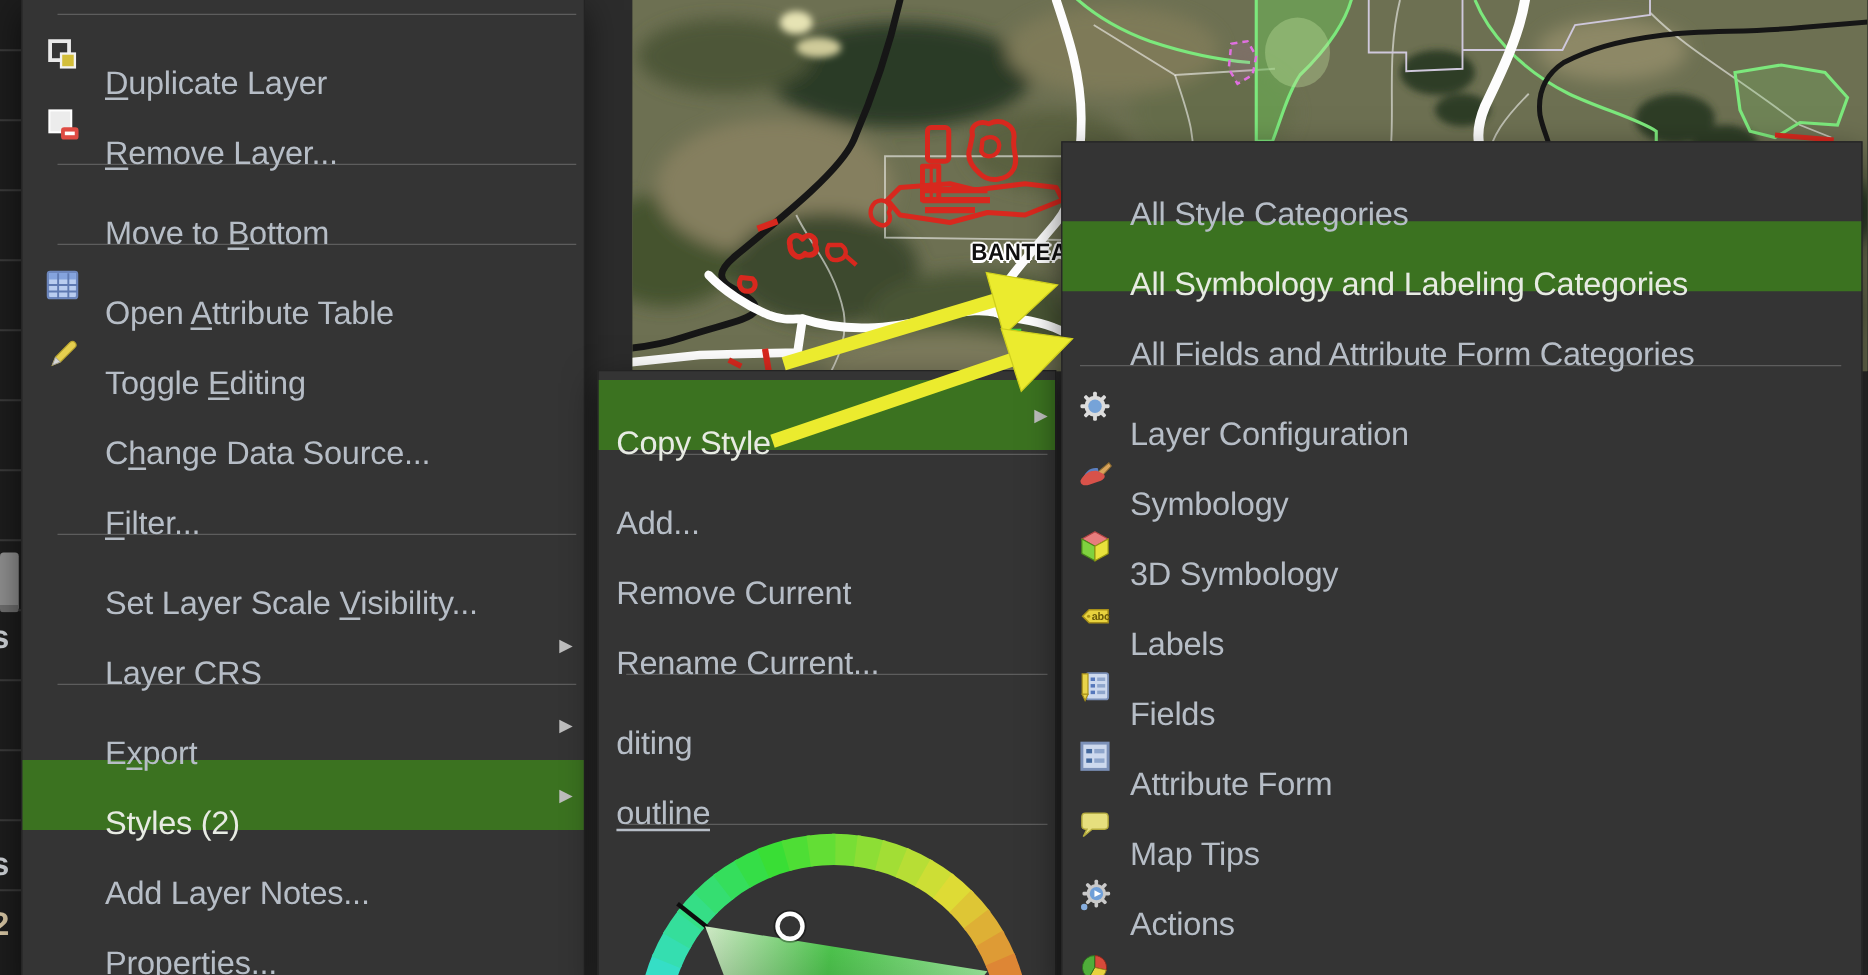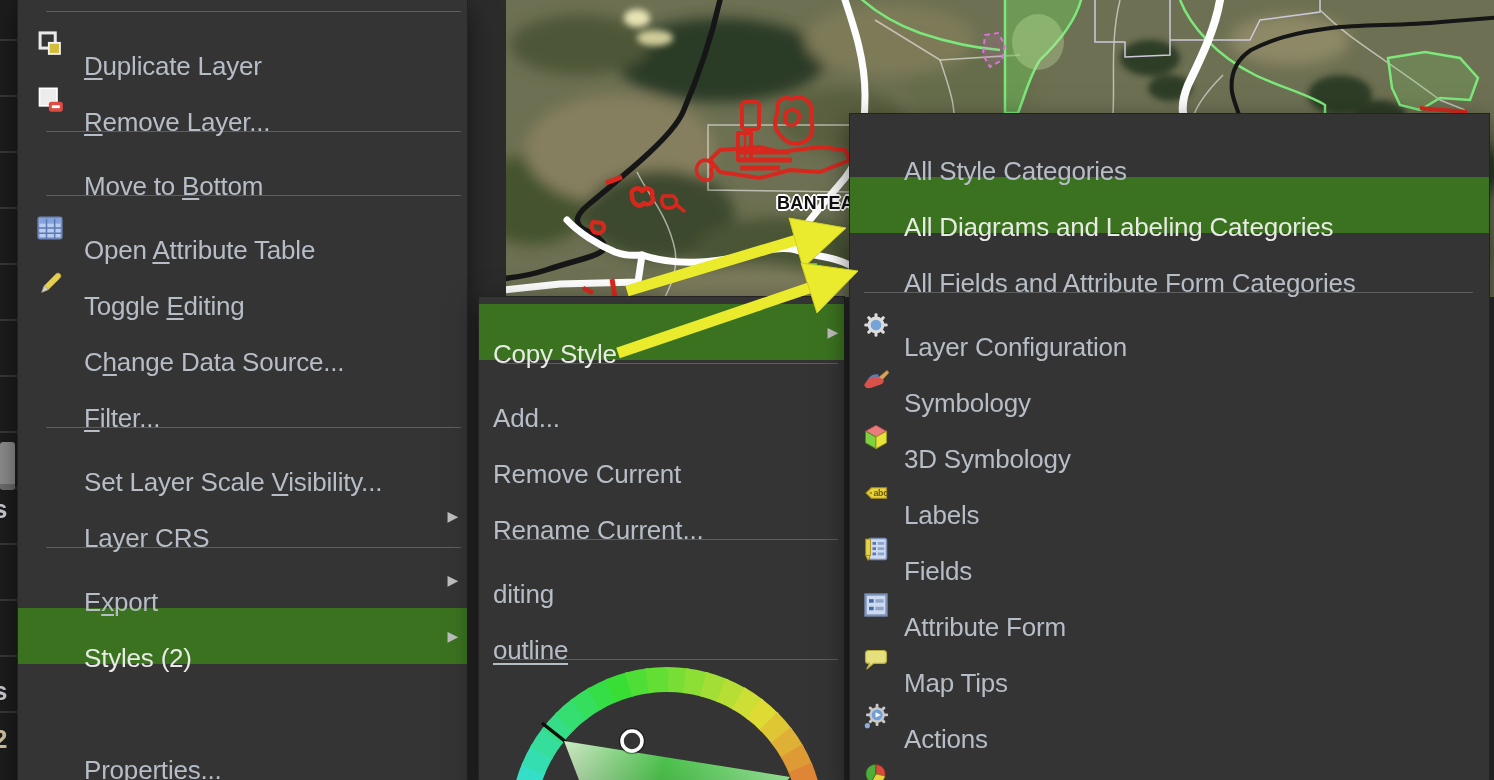--- a/index.html
+++ b/index.html
@@ -233,20 +233,21 @@
         <span class="lb">E<u>x</u>port</span>
         <span class="sub">▶</span>
       </div>
       <div class="mi hl">
         <span class="ic"></span>
         <span class="lb">Styles (2)</span>
         <span class="sub">▶</span>
       </div>
       <div class="mi">
         <span class="ic"></span>
+        <span class="lb">Add Layer Notes...</span>
       </div>
       <div class="mi">
         <span class="ic"></span>
         <span class="lb"><u>P</u>roperties...</span>
       </div>
     </div>
   <div id="menu-mid" class="menu">
       <div class="mi hl">
         <span class="lb">Copy Style</span>
         <span class="sub">▶</span>
@@ -270,21 +271,21 @@
       </div>
       <div class="sep"></div>
     </div>
   <div id="menu-right" class="menu">
       <div class="mi">
         <span class="ic"></span>
         <span class="lb">All Style Categories</span>
       </div>
       <div class="mi hl">
         <span class="ic"></span>
-        <span class="lb">All Diagrams and Labeling Categories</span>
+        <span class="lb">All Symbology and Labeling Categories</span>
       </div>
       <div class="mi">
         <span class="ic"></span>
         <span class="lb">All Fields and Attribute Form Categories</span>
       </div>
       <div class="sep"></div>
       <div class="mi">
         <span class="ic">
           <svg viewBox="0 0 24 24">
             <g fill="#dcdcdc">

